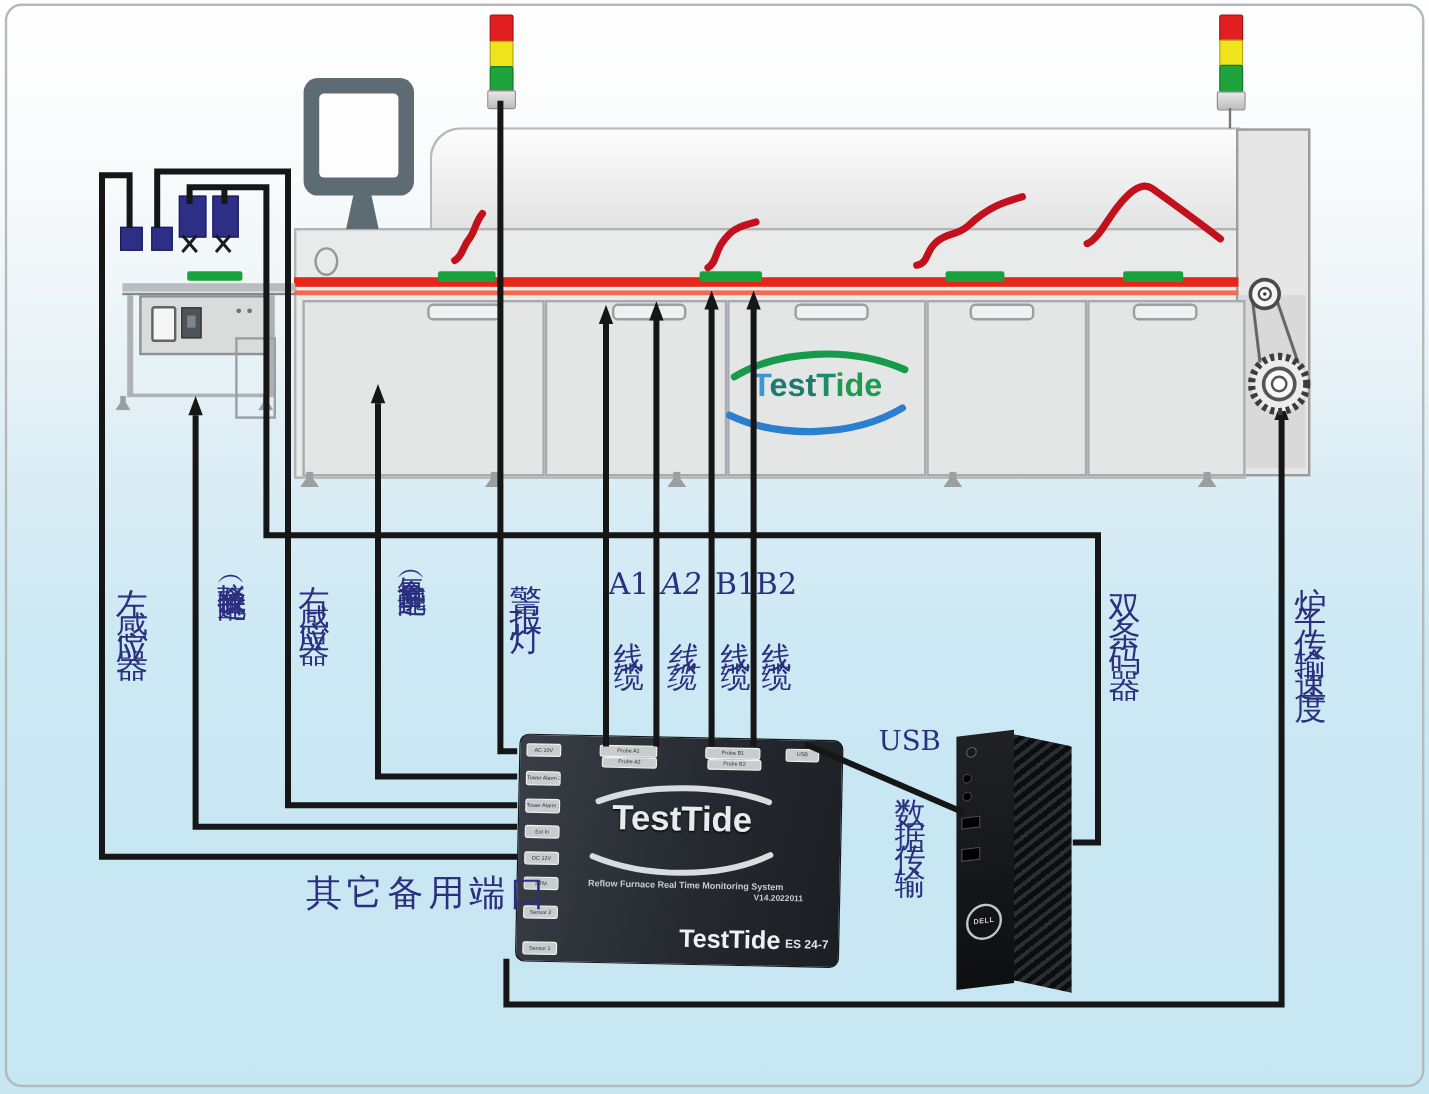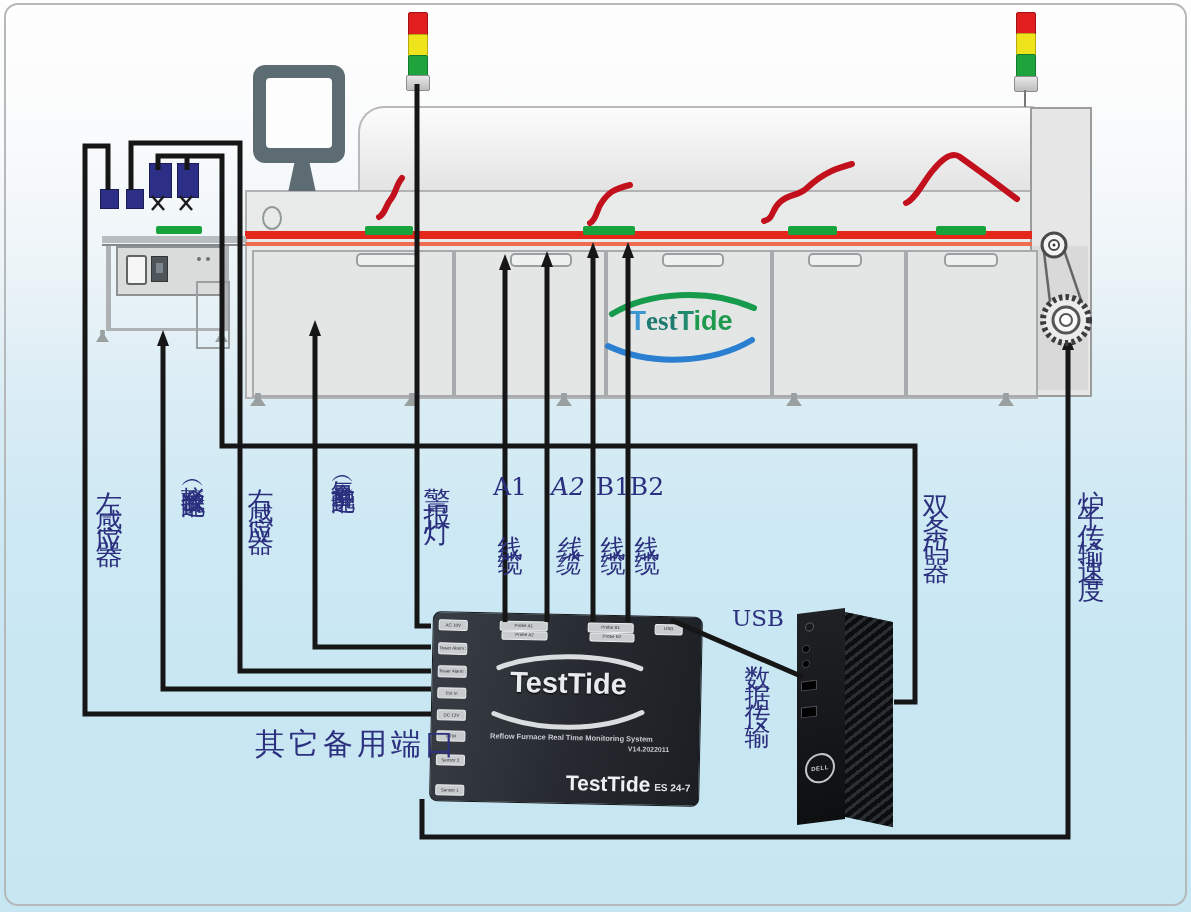--- a/index.html
+++ b/index.html
@@ -145,21 +145,21 @@
 
   <div class="abs sens" style="left:100px;top:189px;width:17px;height:18px;"></div>
   <div class="abs sens" style="left:126px;top:189px;width:16px;height:18px;"></div>
   <div class="abs sens" style="left:149px;top:163px;width:21px;height:33px;"></div>
   <div class="abs sens" style="left:177px;top:163px;width:20px;height:33px;"></div>
 
   <svg class="overlay" width="1191" height="912">
     <path d="M612,314 C648,292 708,288 754,308" stroke="#169a4c" stroke-width="6" fill="none" stroke-linecap="round"></path>
     <path d="M608,346 C650,366 712,364 752,340" stroke="#2a7fd0" stroke-width="6" fill="none" stroke-linecap="round"></path>
   </svg>
-  <div class="abs ovlogo-text" style="left:608px;top:306px;width:146px;text-align:center;"><span style="color: rgb(59, 150, 210);">T</span><span style="color: rgb(30, 122, 110); font-family: Liberation Serif, serif;">est</span><span style="color: rgb(31, 138, 112);">T</span><span style="color: rgb(30, 154, 79);">ide</span></div>
+  <div class="abs ovlogo-text" style="left:608px;top:306px;width:146px;text-align:center;"><span style="color: rgb(59, 150, 210);">T</span><span style="color: rgb(30, 122, 110);">est</span><span style="color: rgb(31, 138, 112);">T</span><span style="color: rgb(30, 154, 79);">ide</span></div>
 
   <div class="abs devbox">
     <div class="chip" style="left:5px;top:7px;width:27px;height:9px;">AC 10V</div>
     <div class="chip" style="left:5px;top:30px;width:27px;height:10px;">Tower Alarm 2</div>
     <div class="chip" style="left:5px;top:53px;width:27px;height:10px;">Tower Alarm 1</div>
     <div class="chip" style="left:5px;top:75px;width:27px;height:9px;">Ext In</div>
     <div class="chip" style="left:5px;top:97px;width:27px;height:9px;">DC 12V</div>
     <div class="chip" style="left:5px;top:118px;width:27px;height:9px;">PTM</div>
     <div class="chip" style="left:5px;top:142px;width:27px;height:9px;">Sensor 2</div>
     <div class="chip" style="left:5px;top:172px;width:27px;height:9px;">Sensor 1</div>
@@ -245,21 +245,21 @@
   </svg>
 
   <div class="abs vlab" style="left:96px;top:470px;font-size:27px;letter-spacing:17px;">左感应器</div>
   <div class="abs vlab" style="left:181px;top:466px;font-size:24px;letter-spacing:2px;">接驳台（选配）</div>
   <div class="abs vlab" style="left:248px;top:468px;font-size:26px;letter-spacing:14px;">右感应器</div>
   <div class="abs vlab" style="left:331px;top:462px;font-size:24px;letter-spacing:2px;">氧含量（选配）</div>
   <div class="abs vlab" style="left:424px;top:466px;font-size:27px;letter-spacing:16px;">警报灯</div>
   <div class="abs vlab" style="left:923px;top:474px;font-size:27px;letter-spacing:21px;">双条码器</div>
   <div class="abs vlab" style="left:1078px;top:468px;font-size:27px;letter-spacing:17px;">炉子传输速度</div>
 
-  <div class="abs cable-col" style="left:493px;top:472px;width:34px;">
+  <div class="abs cable-col" style="left:507px;top:472px;width:34px;">
     <div class="cable-id">A1</div>
     <div class="cable-suffix">线缆</div>
   </div>
   <div class="abs cable-col" style="left:551px;top:472px;width:34px;font-style:italic;">
     <div class="cable-id">A2</div>
     <div class="cable-suffix">线缆</div>
   </div>
   <div class="abs cable-col" style="left:596px;top:472px;width:34px;">
     <div class="cable-id">B1</div>
     <div class="cable-suffix">线缆</div>

